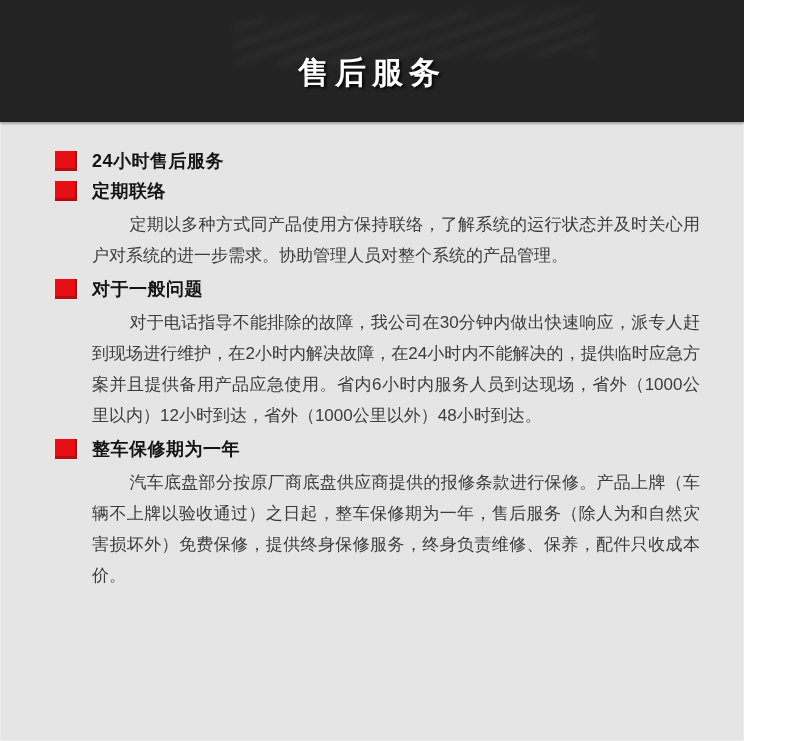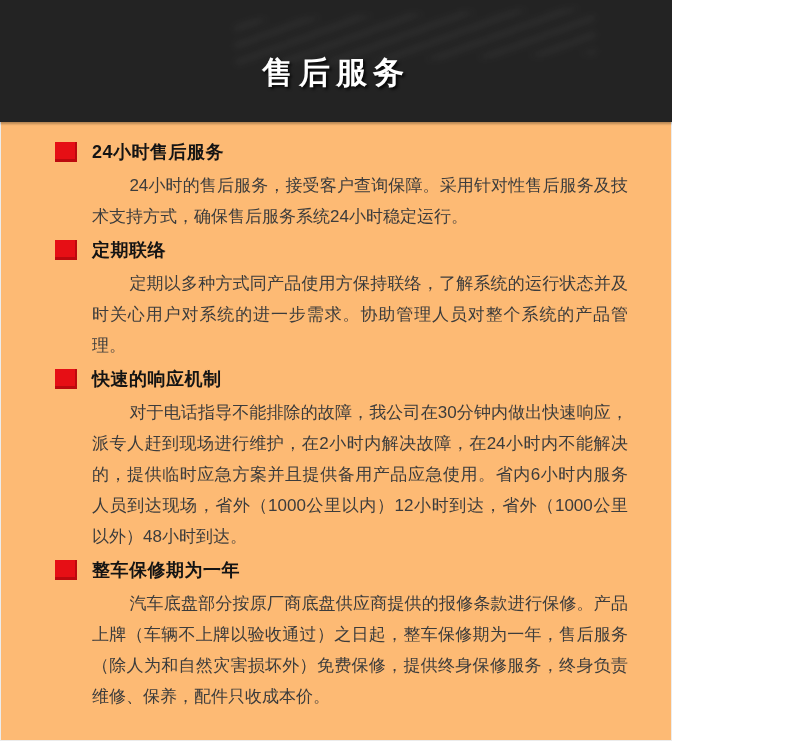--- a/index.html
+++ b/index.html
@@ -3,23 +3,23 @@
 <meta charset="utf-8">
 <style>
   html, body {
     margin: 0;
     padding: 0;
     background: #ffffff;
     font-family: "Liberation Sans", sans-serif;
   }
   .page {
     position: relative;
-    width: 672px;
+    width: 744px;
     height: 741px;
-    background: #fdba74;
+    background: #e5e5e5;
     overflow: hidden;
     box-shadow: inset 0 0 0 1px #ececec;
   }
   
   .hero {
     position: relative;
     height: 122px;
     background: #232323;
     box-shadow: 0 2px 2px rgba(0,0,0,0.28);
     overflow: hidden;
@@ -46,21 +46,21 @@
     margin: 0;
     text-align: center;
     color: #ffffff;
     font-size: 31px;
     font-weight: bold;
     letter-spacing: 6px;
     text-shadow: 2px 2px 3px rgba(0,0,0,0.85);
   }
   
   main {
-    padding: 18px 44px 0 55px;
+    padding: 27px 44px 0 55px;
   }
   .sec-head {
     display: flex;
     align-items: center;
     gap: 15px;
     height: 24px;
     margin-bottom: 6px;
   }
   .bullet {
     flex: none;
@@ -96,35 +96,34 @@
     <h1>售后服务</h1>
   </header>
 
   <main>
 
     <section class="sec">
       <div class="sec-head">
         <span class="bullet"></span>
         <h2>24小时售后服务</h2>
       </div>
-      <p>24小时的售后服务，接受客户查询保障。采用针对性售后服务及技术支持方式，确保售后服务系统24小时稳定运行。</p>
     </section>
 
     <section class="sec">
       <div class="sec-head">
         <span class="bullet"></span>
         <h2>定期联络</h2>
       </div>
       <p>定期以多种方式同产品使用方保持联络，了解系统的运行状态并及时关心用户对系统的进一步需求。协助管理人员对整个系统的产品管理。</p>
     </section>
 
     <section class="sec">
       <div class="sec-head">
         <span class="bullet"></span>
-        <h2>快速的响应机制</h2>
+        <h2>对于一般问题</h2>
       </div>
       <p>对于电话指导不能排除的故障，我公司在30分钟内做出快速响应，派专人赶到现场进行维护，在2小时内解决故障，在24小时内不能解决的，提供临时应急方案并且提供备用产品应急使用。省内6小时内服务人员到达现场，省外（1000公里以内）12小时到达，省外（1000公里以外）48小时到达。</p>
     </section>
 
     <section class="sec">
       <div class="sec-head">
         <span class="bullet"></span>
         <h2>整车保修期为一年</h2>
       </div>
       <p>汽车底盘部分按原厂商底盘供应商提供的报修条款进行保修。产品上牌（车辆不上牌以验收通过）之日起，整车保修期为一年，售后服务（除人为和自然灾害损坏外）免费保修，提供终身保修服务，终身负责维修、保养，配件只收成本价。</p>

